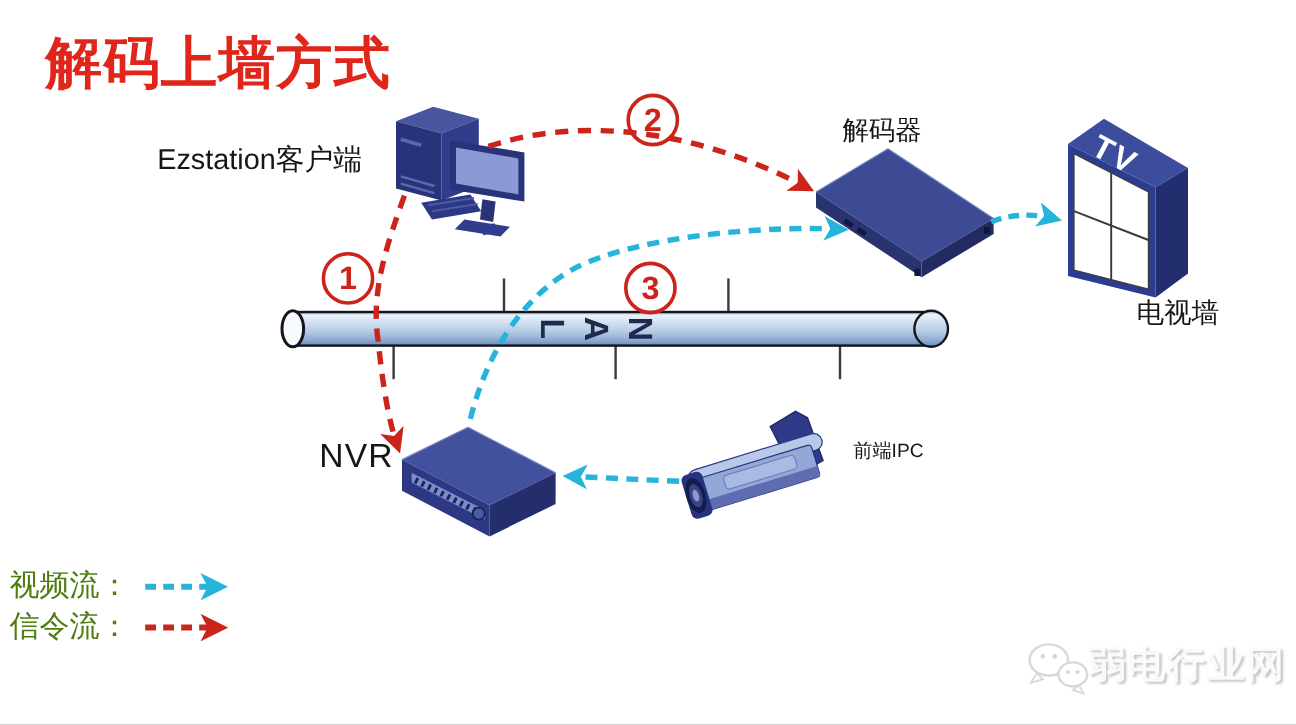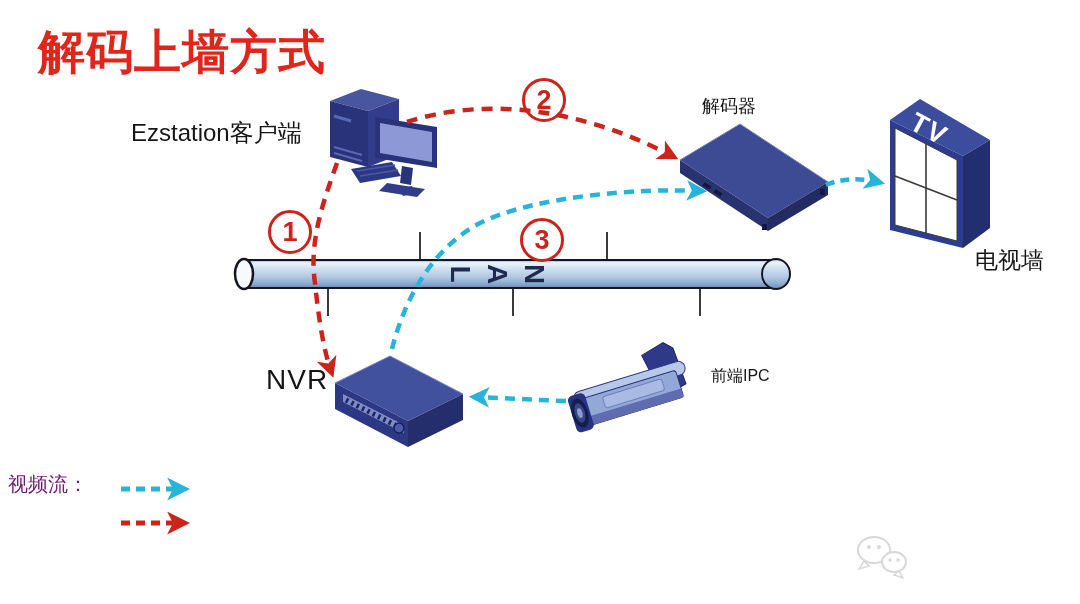--- a/index.html
+++ b/index.html
@@ -9,33 +9,33 @@
     margin:0 auto;
   }
   .layer{position:absolute;left:0;top:0;width:1080px;height:604px;}
   .abs{position:absolute;white-space:nowrap;}
   .title{
     left:38px;top:26px;font-size:47px;line-height:1.1;font-weight:900;
     color:#e0261a;letter-spacing:1px;
   }
   .lbl{color:#161616;}
   .lbl-client{left:131px;top:117px;font-size:24px;}
-  .lbl-decoder{left:702px;top:94px;font-size:18px;}
-  .lbl-tv{left:947px;top:245px;font-size:23px;margin-left:28px;}
+  .lbl-decoder{left:702px;top:94px;font-size:22px;}
+  .lbl-tv{left:947px;top:245px;font-size:23px;}
   .lbl-nvr{left:266px;top:364px;font-size:28px;letter-spacing:1px;}
   .lbl-ipc{left:711px;top:366px;font-size:16px;}
   .step-circle{
     width:44px;height:44px;border:3px solid #cc241a;border-radius:50%;
     color:#cc241a;font-size:27px;font-weight:bold;line-height:38px;
     text-align:center;box-sizing:border-box;background:transparent;
   }
   .step-1{left:268px;top:210px;}
   .step-2{left:522px;top:78px;}
   .step-3{left:520px;top:218px;}
-  .legend-label{font-size:20px;font-weight:500;color:#701a75;}
+  .legend-label{font-size:25px;font-weight:500;color:#4d7c0f;}
   .legend-video{left:8px;top:471px;}
   .legend-signal{left:8px;top:505px;}
   .watermark-text{
     left:907px;top:533px;font-size:31px;font-weight:bold;letter-spacing:2px;
     color:#fafafa;text-shadow:2px 2px 2px #c6c6c6, -1px -1px 1px #ffffff;
   }
 </style>
 </head>
 <body>
 
@@ -166,14 +166,16 @@
   <div class="abs lbl lbl-decoder">解码器</div>
   <div class="abs lbl lbl-tv">电视墙</div>
   <div class="abs lbl lbl-nvr">NVR</div>
   <div class="abs lbl lbl-ipc">前端IPC</div>
 
   <div class="abs step-circle step-1">1</div>
   <div class="abs step-circle step-2">2</div>
   <div class="abs step-circle step-3">3</div>
 
   <div class="abs legend-label legend-video">视频流：</div>
+  <div class="abs legend-label legend-signal">信令流：</div>
 
+  <div class="abs watermark-text">弱电行业网</div>
 </div>
 
 </body></html>

